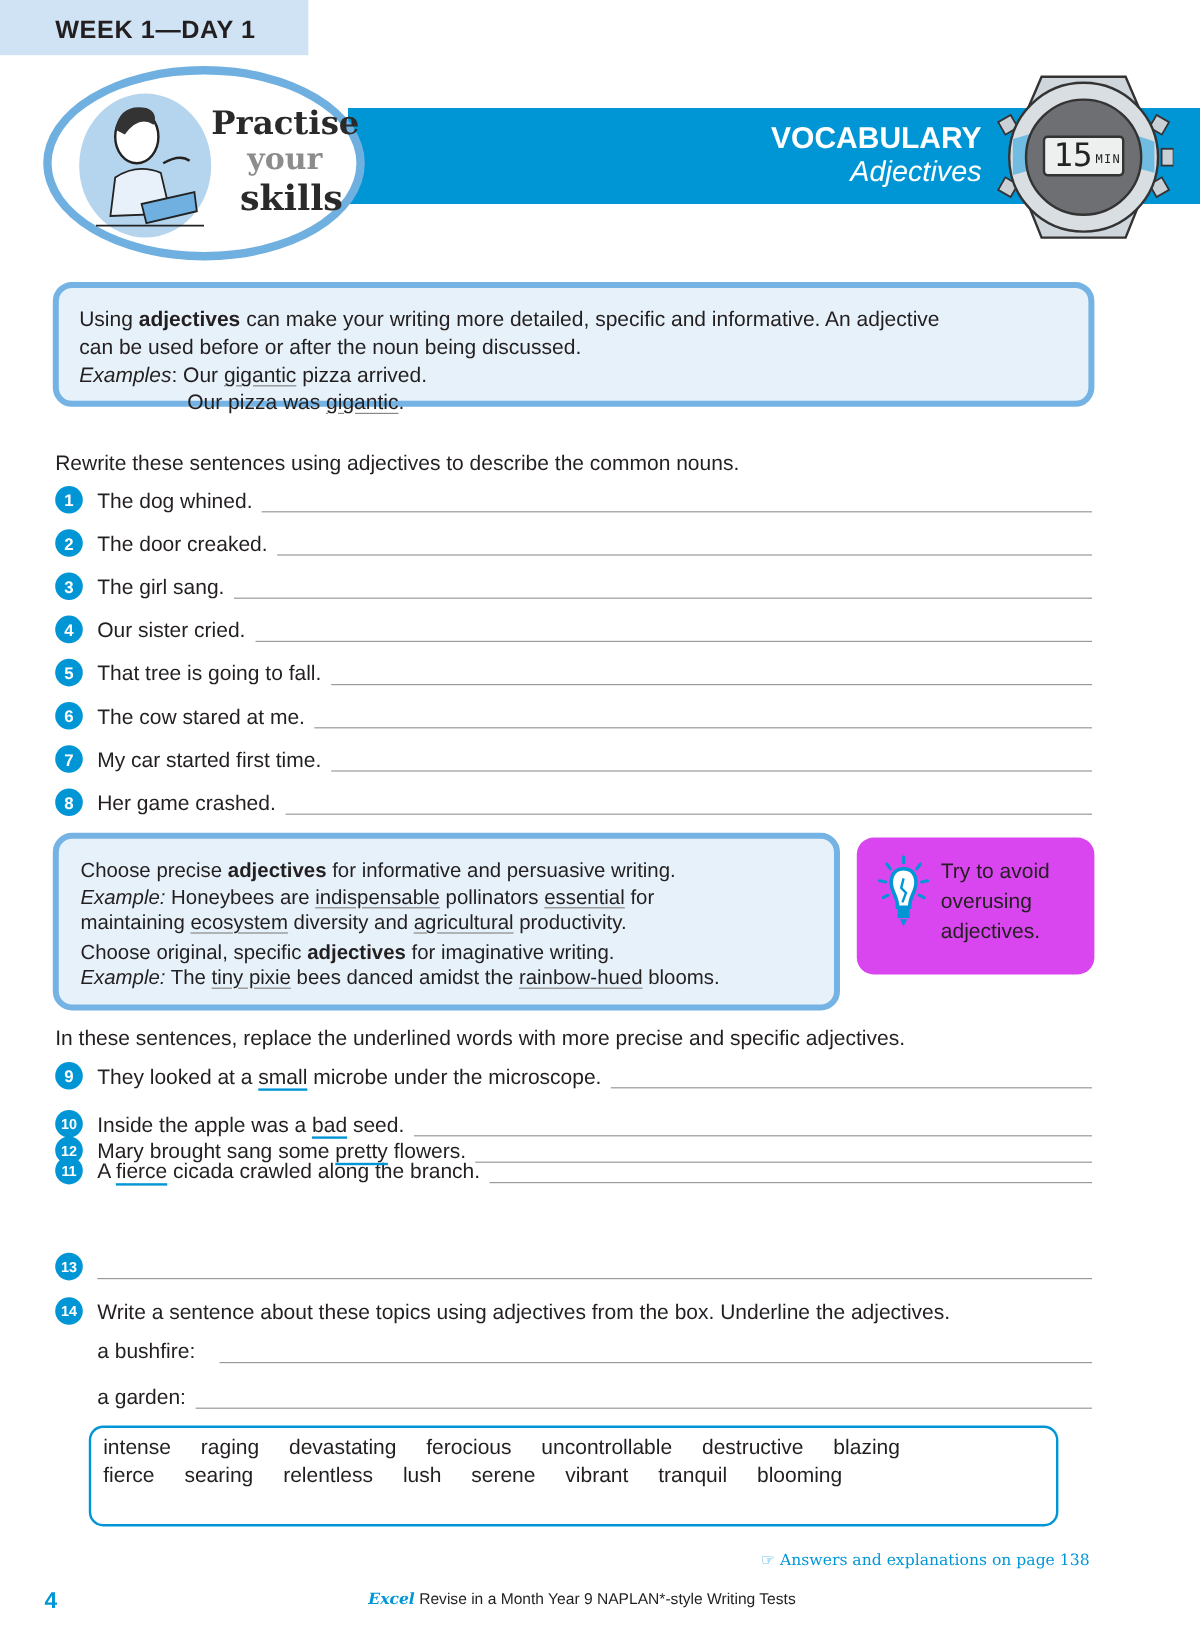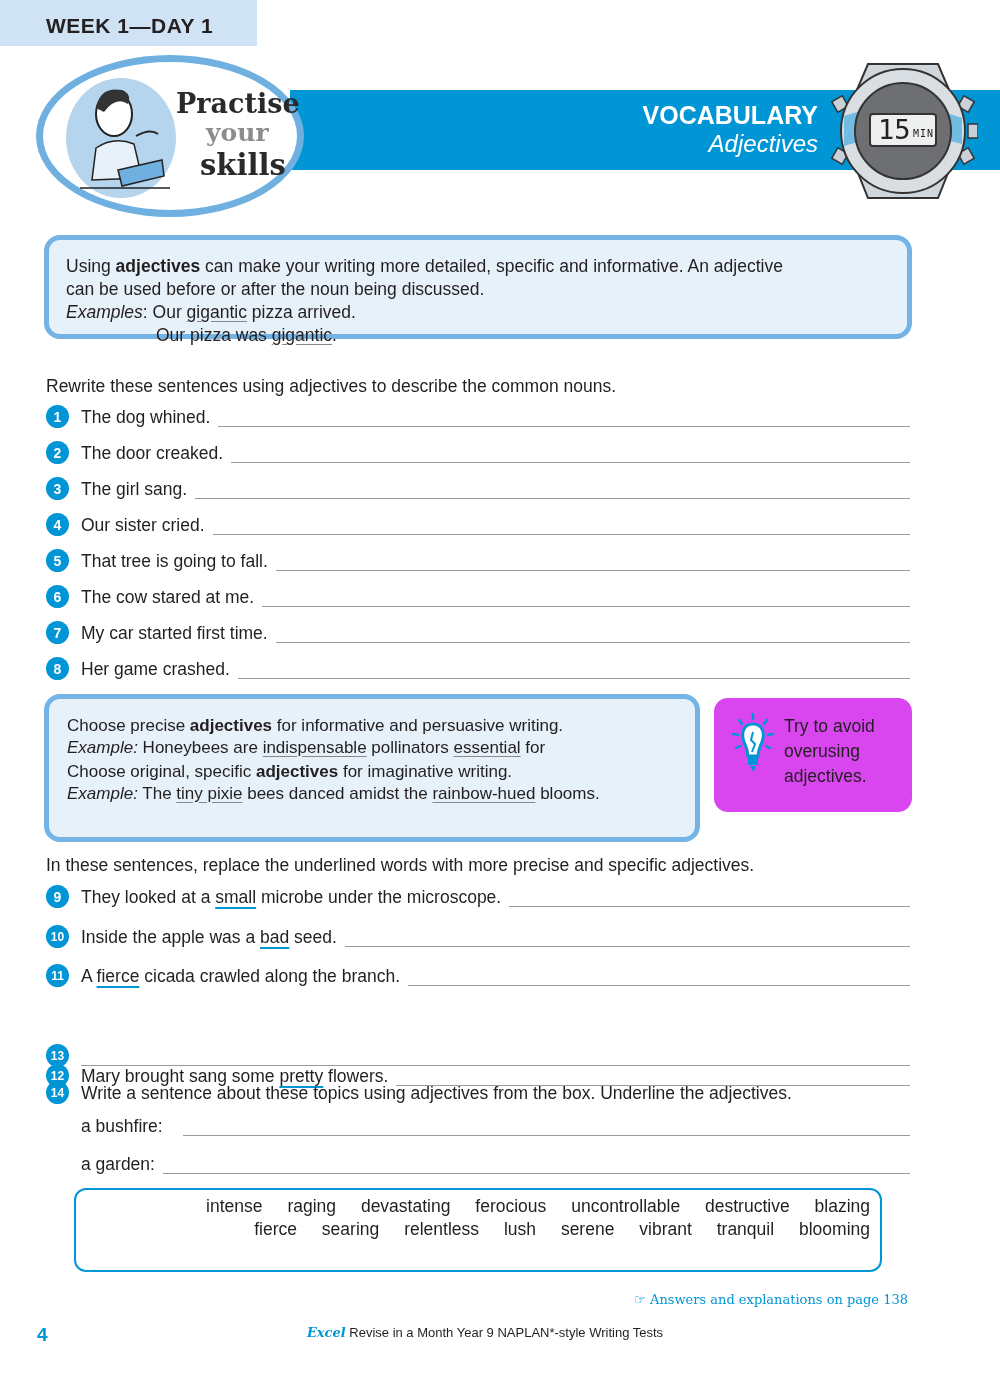--- a/index.html
+++ b/index.html
@@ -42,21 +42,21 @@
   .q-text { font-family: "Liberation Sans", sans-serif; font-size: 17.5px; white-space: nowrap; flex: none; margin-right: 8px; line-height: 22px; }
   .q-line { flex: 1; border-bottom: 1.5px solid #9a9a9a; height: 1px; margin-bottom: 1px; }
 
   .tip-box2 { left: 44px; top: 694px; width: 656px; height: 148px; box-sizing: border-box;
               border: 5px solid #74b3e3; border-radius: 16px; background: #e6f1fa; }
   .tip-side { left: 714px; top: 698px; width: 198px; height: 114px; border-radius: 14px; background: #d946ef; }
   .tip-side-text { position: absolute; left: 70px; top: 16px; font-family: "Liberation Sans", sans-serif; font-size: 17.5px; line-height: 25px; color: #231f20; }
 
   .word-box { left: 74px; top: 1188px; width: 808px; height: 84px; box-sizing: border-box;
               border: 2.5px solid #0096d6; border-radius: 12px; background: #fff; }
-  .word-row { position: absolute; left: 0; right: 0; text-align: right; font-family: "Liberation Sans", sans-serif; font-size: 17.5px; color: #231f20; word-spacing: 0; }
+  .word-row { position: absolute; left: 0; right: 0; text-align: left; font-family: "Liberation Sans", sans-serif; font-size: 17.5px; color: #231f20; word-spacing: 0; }
   .word-row span { margin: 0 10px; }
 
   .footer-answers { right: 92px; top: 1292px; font-family: "DejaVu Serif", serif; font-size: 13px; color: #0096d6; }
   .page-num { left: 37px; top: 1324px; font-family: "Liberation Sans", sans-serif; font-weight: bold; font-size: 19px; color: #0096d6; }
   .footer-title { left: 0; width: 970px; text-align: center; top: 1325px; font-family: "Liberation Sans", sans-serif; font-size: 13px; color: #231f20; }
   .footer-title .brand { font-family: "DejaVu Serif", serif; font-weight: bold; font-style: italic; color: #0096d6; }
 </style>
 </head>
 <body>
 
@@ -149,20 +149,21 @@
 <div class="abs q-row" style="top:656px;">
   <span class="q-num">8</span>
   <span class="q-text">Her game crashed.</span>
   <span class="q-line"></span>
 </div>
 
 <div class="abs tip-box2">
   <div class="info-text" style="left:18px;top:16px;font-size:17px;line-height:21.5px;">
     <div><span>Choose precise </span><b>adjectives</b><span> for informative and persuasive writing.</span></div>
     <div><i>Example:</i><span> Honeybees are </span><span class="u">indispensable</span><span> pollinators </span><span class="u">essential</span><span> for</span></div>
+    <div><span>maintaining </span><span class="u">ecosystem</span><span> diversity and </span><span class="u">agricultural</span><span> productivity.</span></div>
     <div style="margin-top:3px;"><span>Choose original, specific </span><b>adjectives</b><span> for imaginative writing.</span></div>
     <div><i>Example:</i><span> The </span><span class="u">tiny pixie</span><span> bees danced amidst the </span><span class="u">rainbow-hued</span><span> blooms.</span></div>
   </div>
 </div>
 
 <div class="abs tip-side">
   <svg class="abs" style="left:16px;top:14px;" width="46" height="62" viewBox="0 0 46 62">
     <g stroke="#0096d6" stroke-width="2.5" stroke-linecap="round">
       <line x1="23" y1="2" x2="23" y2="7"></line>
         <line x1="9" y1="8" x2="12" y2="12"></line>
@@ -194,21 +195,21 @@
 <div class="abs q-row" style="top:924px;">
   <span class="q-num" style="font-size:12px;">10</span>
   <span class="q-text"><span>Inside the apple was a </span><span class="ub">bad</span><span> seed.</span></span>
   <span class="q-line"></span>
 </div>
 <div class="abs q-row" style="top:963px;">
   <span class="q-num" style="font-size:12px;">11</span>
   <span class="q-text"><span>A </span><span class="ub">fierce</span><span> cicada crawled along the branch.</span></span>
   <span class="q-line"></span>
 </div>
-<div class="abs q-row" style="top:1063px;text-align:right;">
+<div class="abs q-row" style="top:946px;text-align:right;">
   <span class="q-num" style="font-size:12px;">12</span>
   <span class="q-text"><span>Mary brought sang some </span><span class="ub">pretty</span><span> flowers.</span></span>
   <span class="q-line"></span>
 </div>
 <div class="abs q-row" style="top:1043px;">
   <span class="q-num" style="font-size:12px;">13</span>
   <span class="q-line"></span>
 </div>
 
 <div class="abs q-row" style="top:1080px;">

